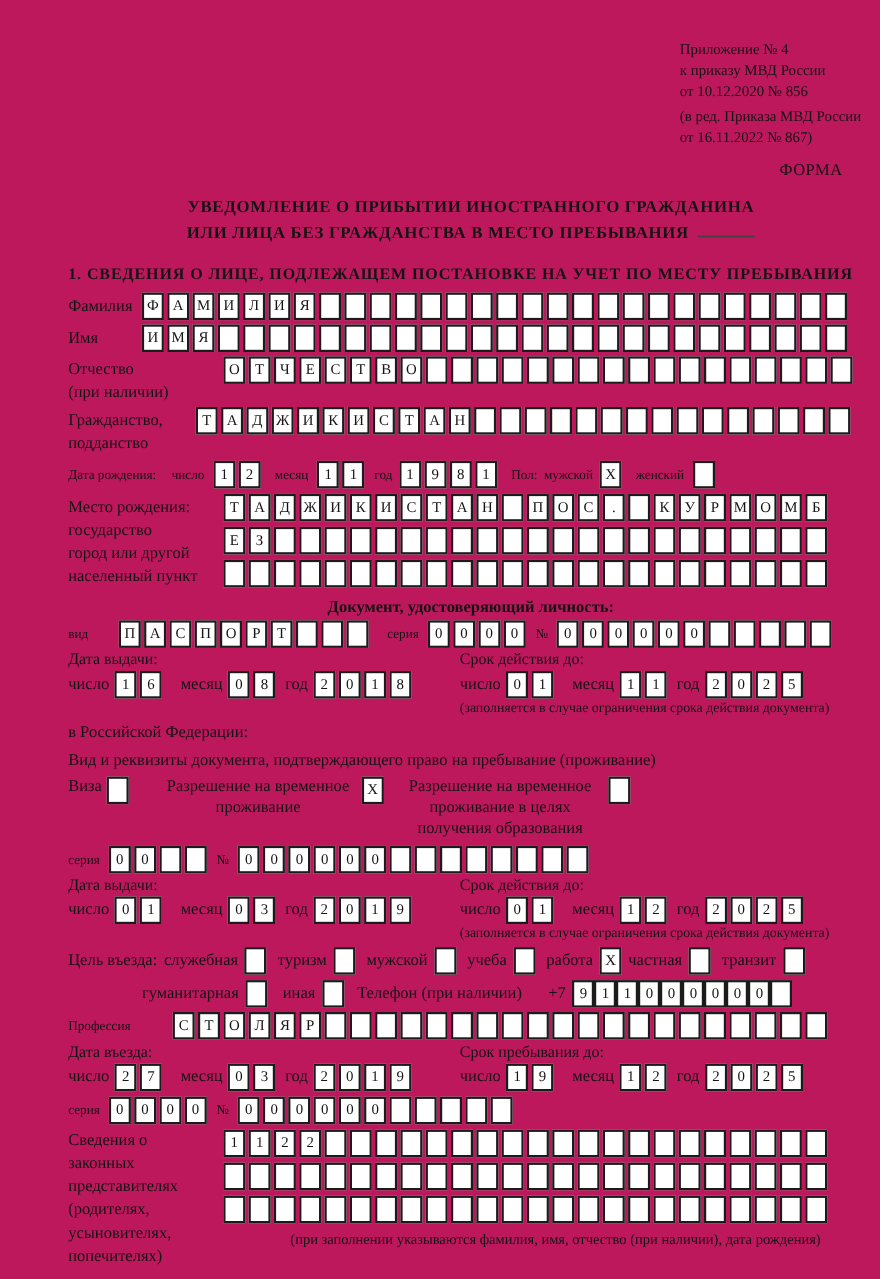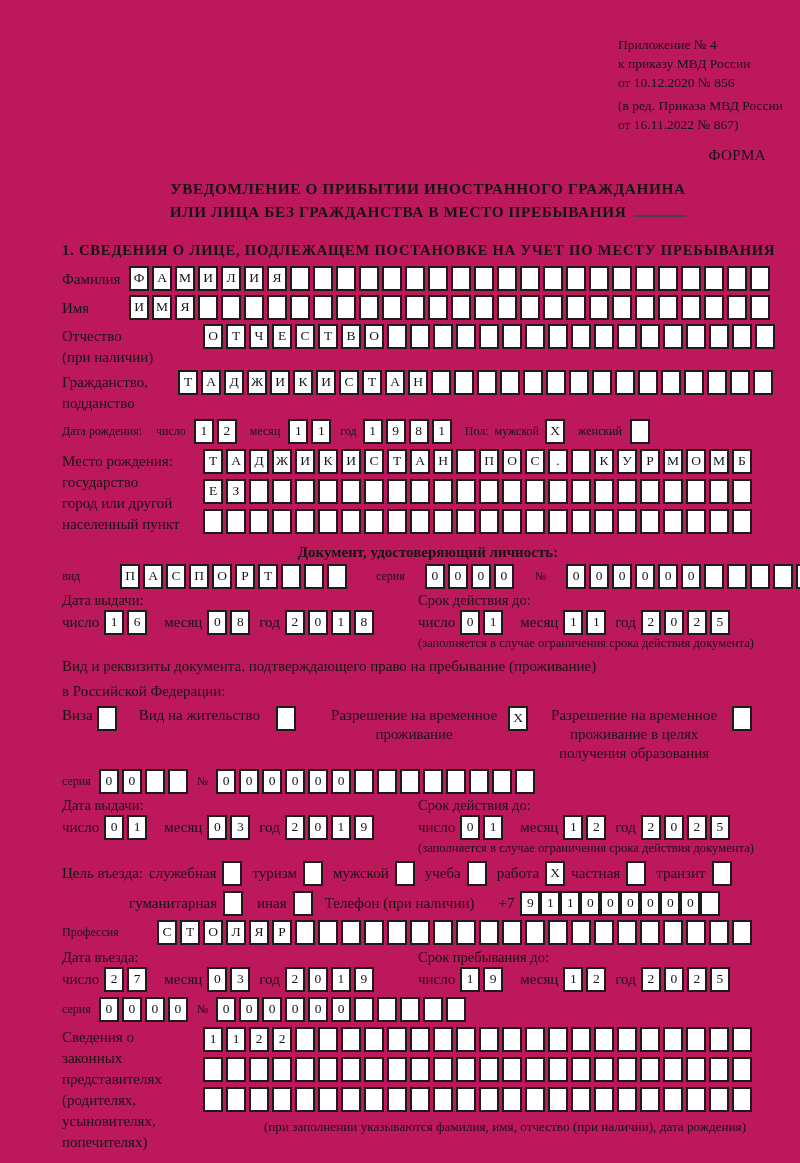--- a/index.html
+++ b/index.html
@@ -323,21 +323,21 @@
           <span class="cell"></span>
           <span class="cell"></span>
           <span class="cell"></span>
           <span class="cell"></span>
         </div>
     </div>
   </div>
 
   <div class="center-heading">Документ, удостоверяющий личность:</div>
 
-  <div class="row" style="margin-top:3px;align-items:flex-end;gap:12px;">
+  <div class="row" style="margin-top:3px;align-items:flex-end;">
     <span class="inline-lab" style="width:46px;">вид</span>
     <span class="cells">
         <span class="cell">П</span>
         <span class="cell">А</span>
         <span class="cell">С</span>
         <span class="cell">П</span>
         <span class="cell">О</span>
         <span class="cell">Р</span>
         <span class="cell">Т</span>
         <span class="cell"></span>
@@ -408,31 +408,27 @@
             <span class="cell">2</span>
             <span class="cell">0</span>
             <span class="cell">2</span>
             <span class="cell">5</span>
           </span>
       </div>
       <div class="note">(заполняется в случае ограничения срока действия документа)</div>
     </div>
   </div>
 
+  <div class="intro" style="margin-top:5px;">в Российской Федерации:</div>
   <div class="intro">Вид и реквизиты документа, подтверждающего право на пребывание (проживание)</div>
-  <div class="intro" style="margin-top:5px;">в Российской Федерации:</div>
 
   <div class="opts">
     <div class="opt">
       <span class="txt">Виза</span>
       <span class="cell" style="margin-left:4px;"></span>
-    </div>
-    <div class="opt" style="margin-left:22px;">
-      <span class="txt">Вид на жительство</span>
-      <span class="cell" style="margin-left:16px;"></span>
     </div>
     <div class="opt opt3" style="margin-left:32px;">
       <span class="txt">Разрешение на временное проживание</span>
       <span class="cell">X</span>
     </div>
     <div class="opt opt4" style="margin-left:16px;">
       <span class="txt">Разрешение на временное проживание в целях получения образования</span>
       <span class="cell"></span>
     </div>
   </div>

